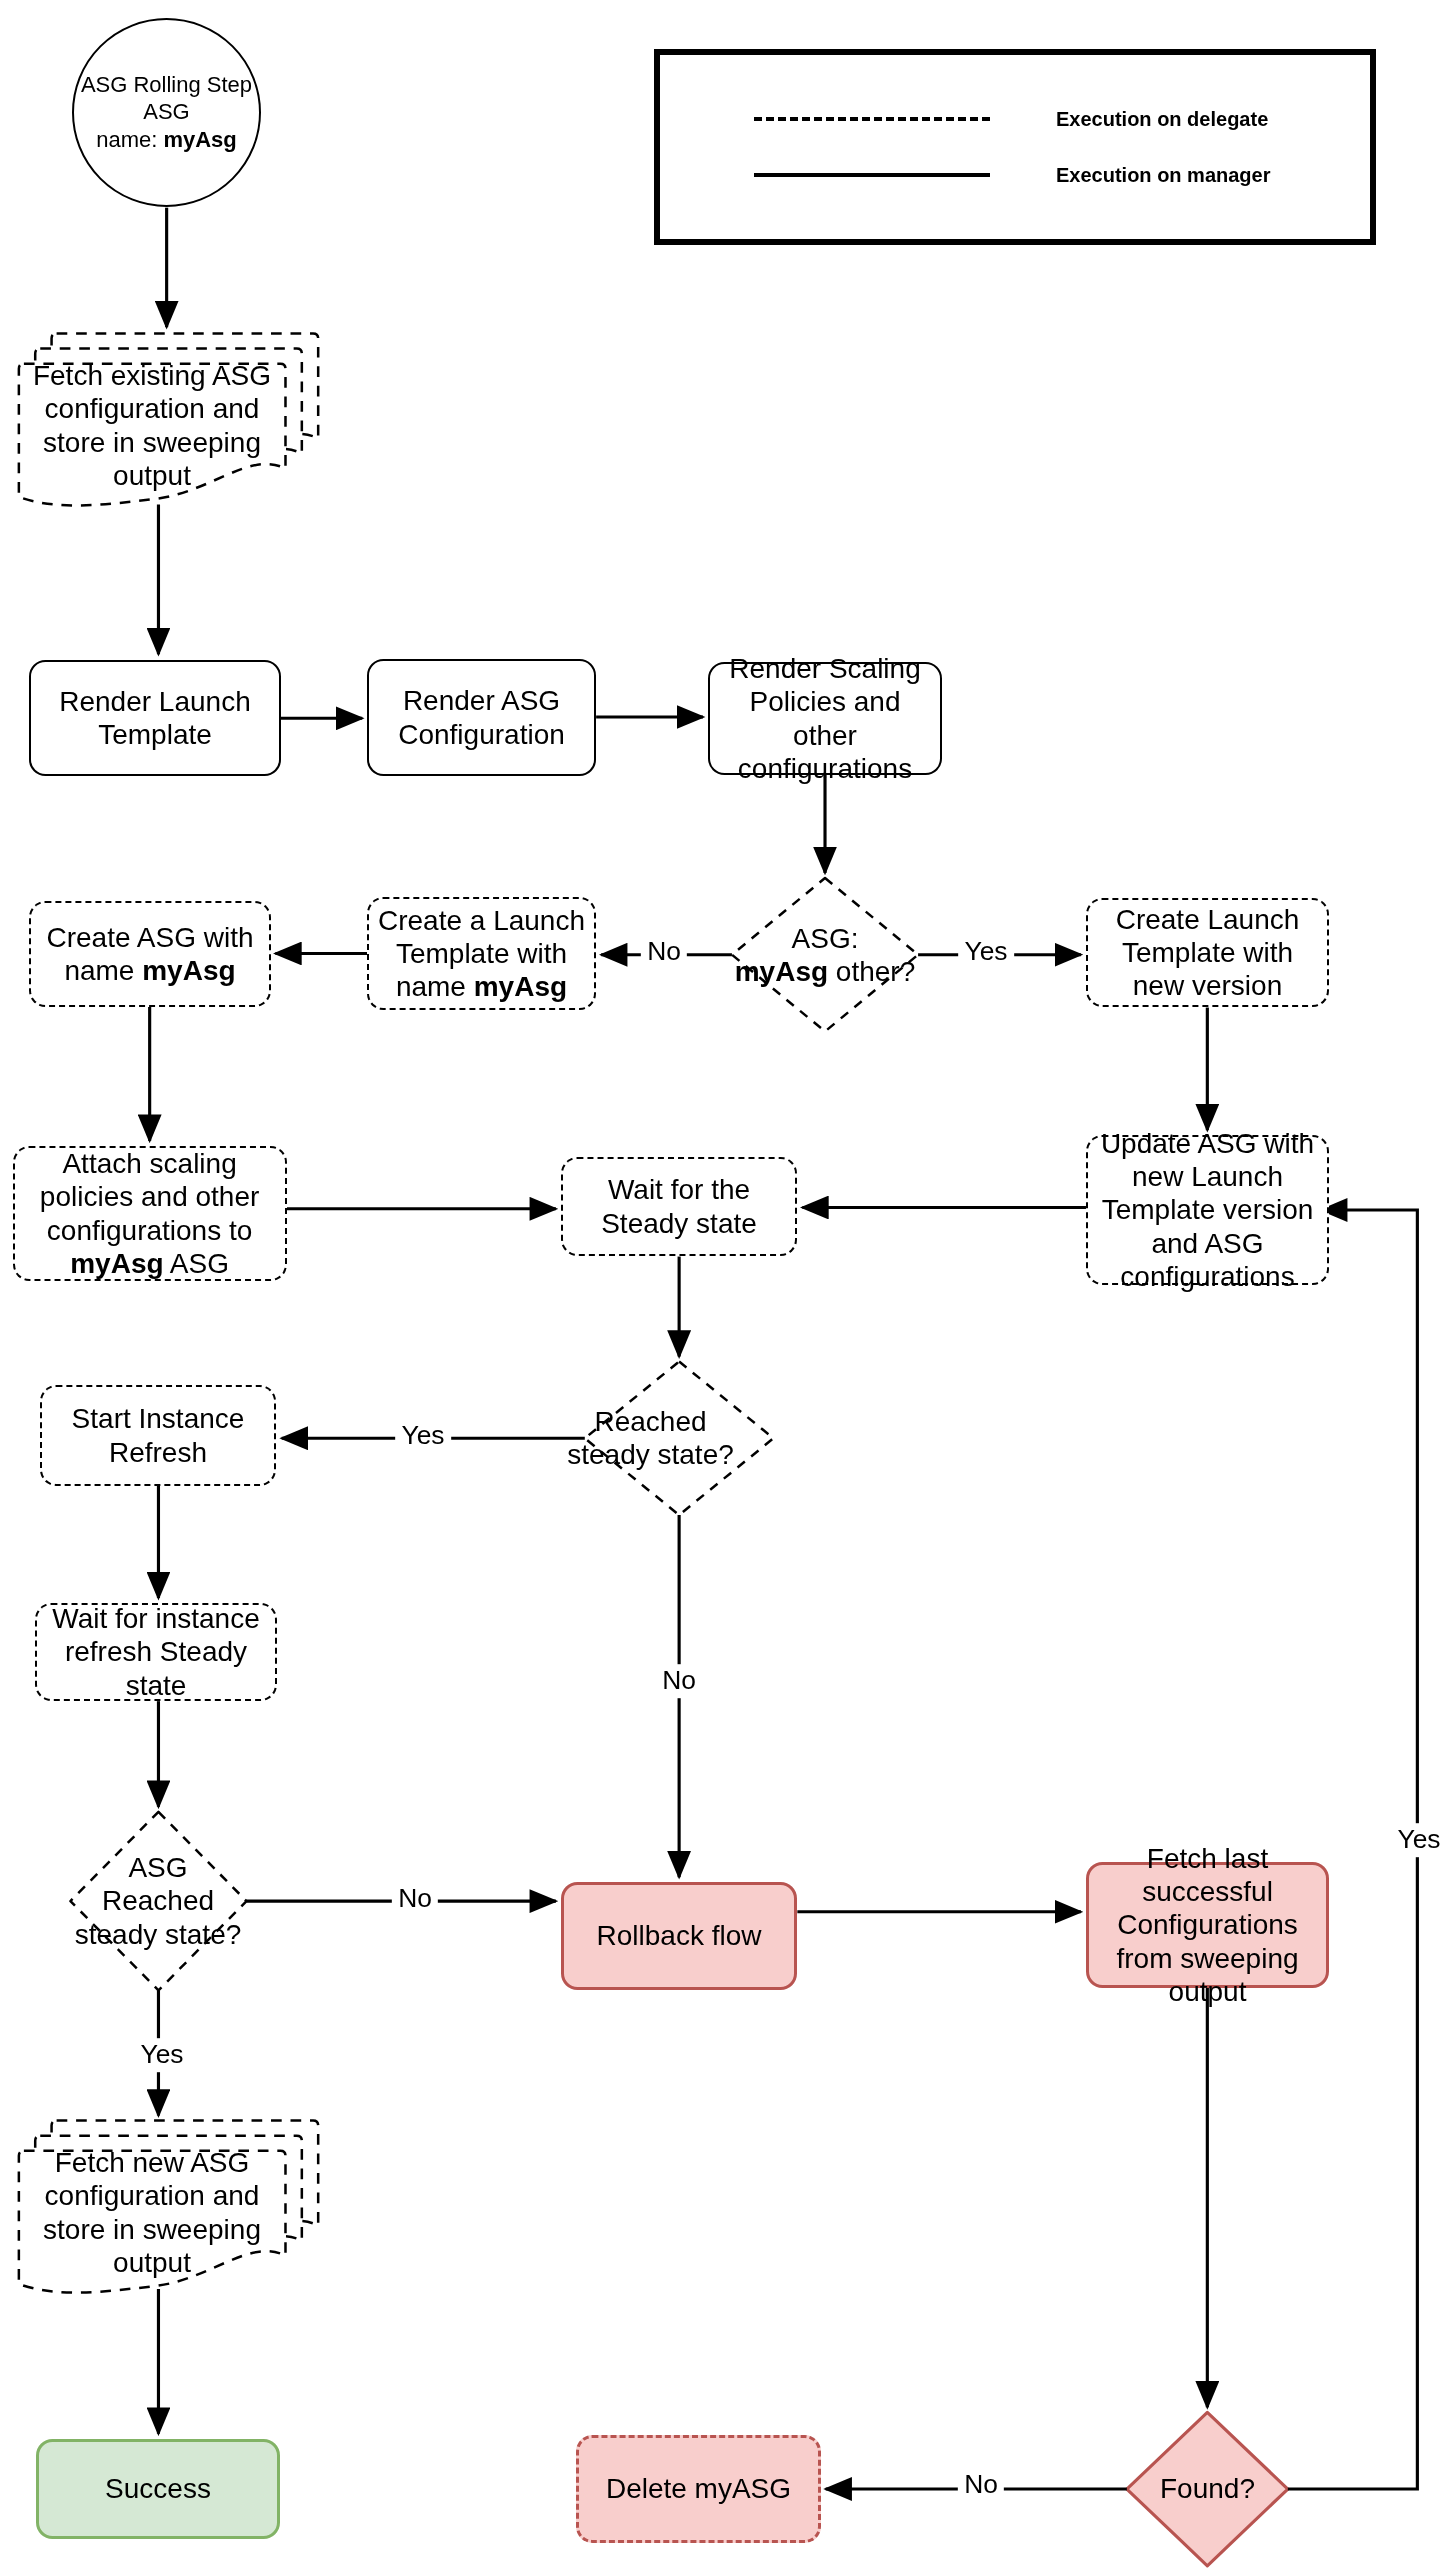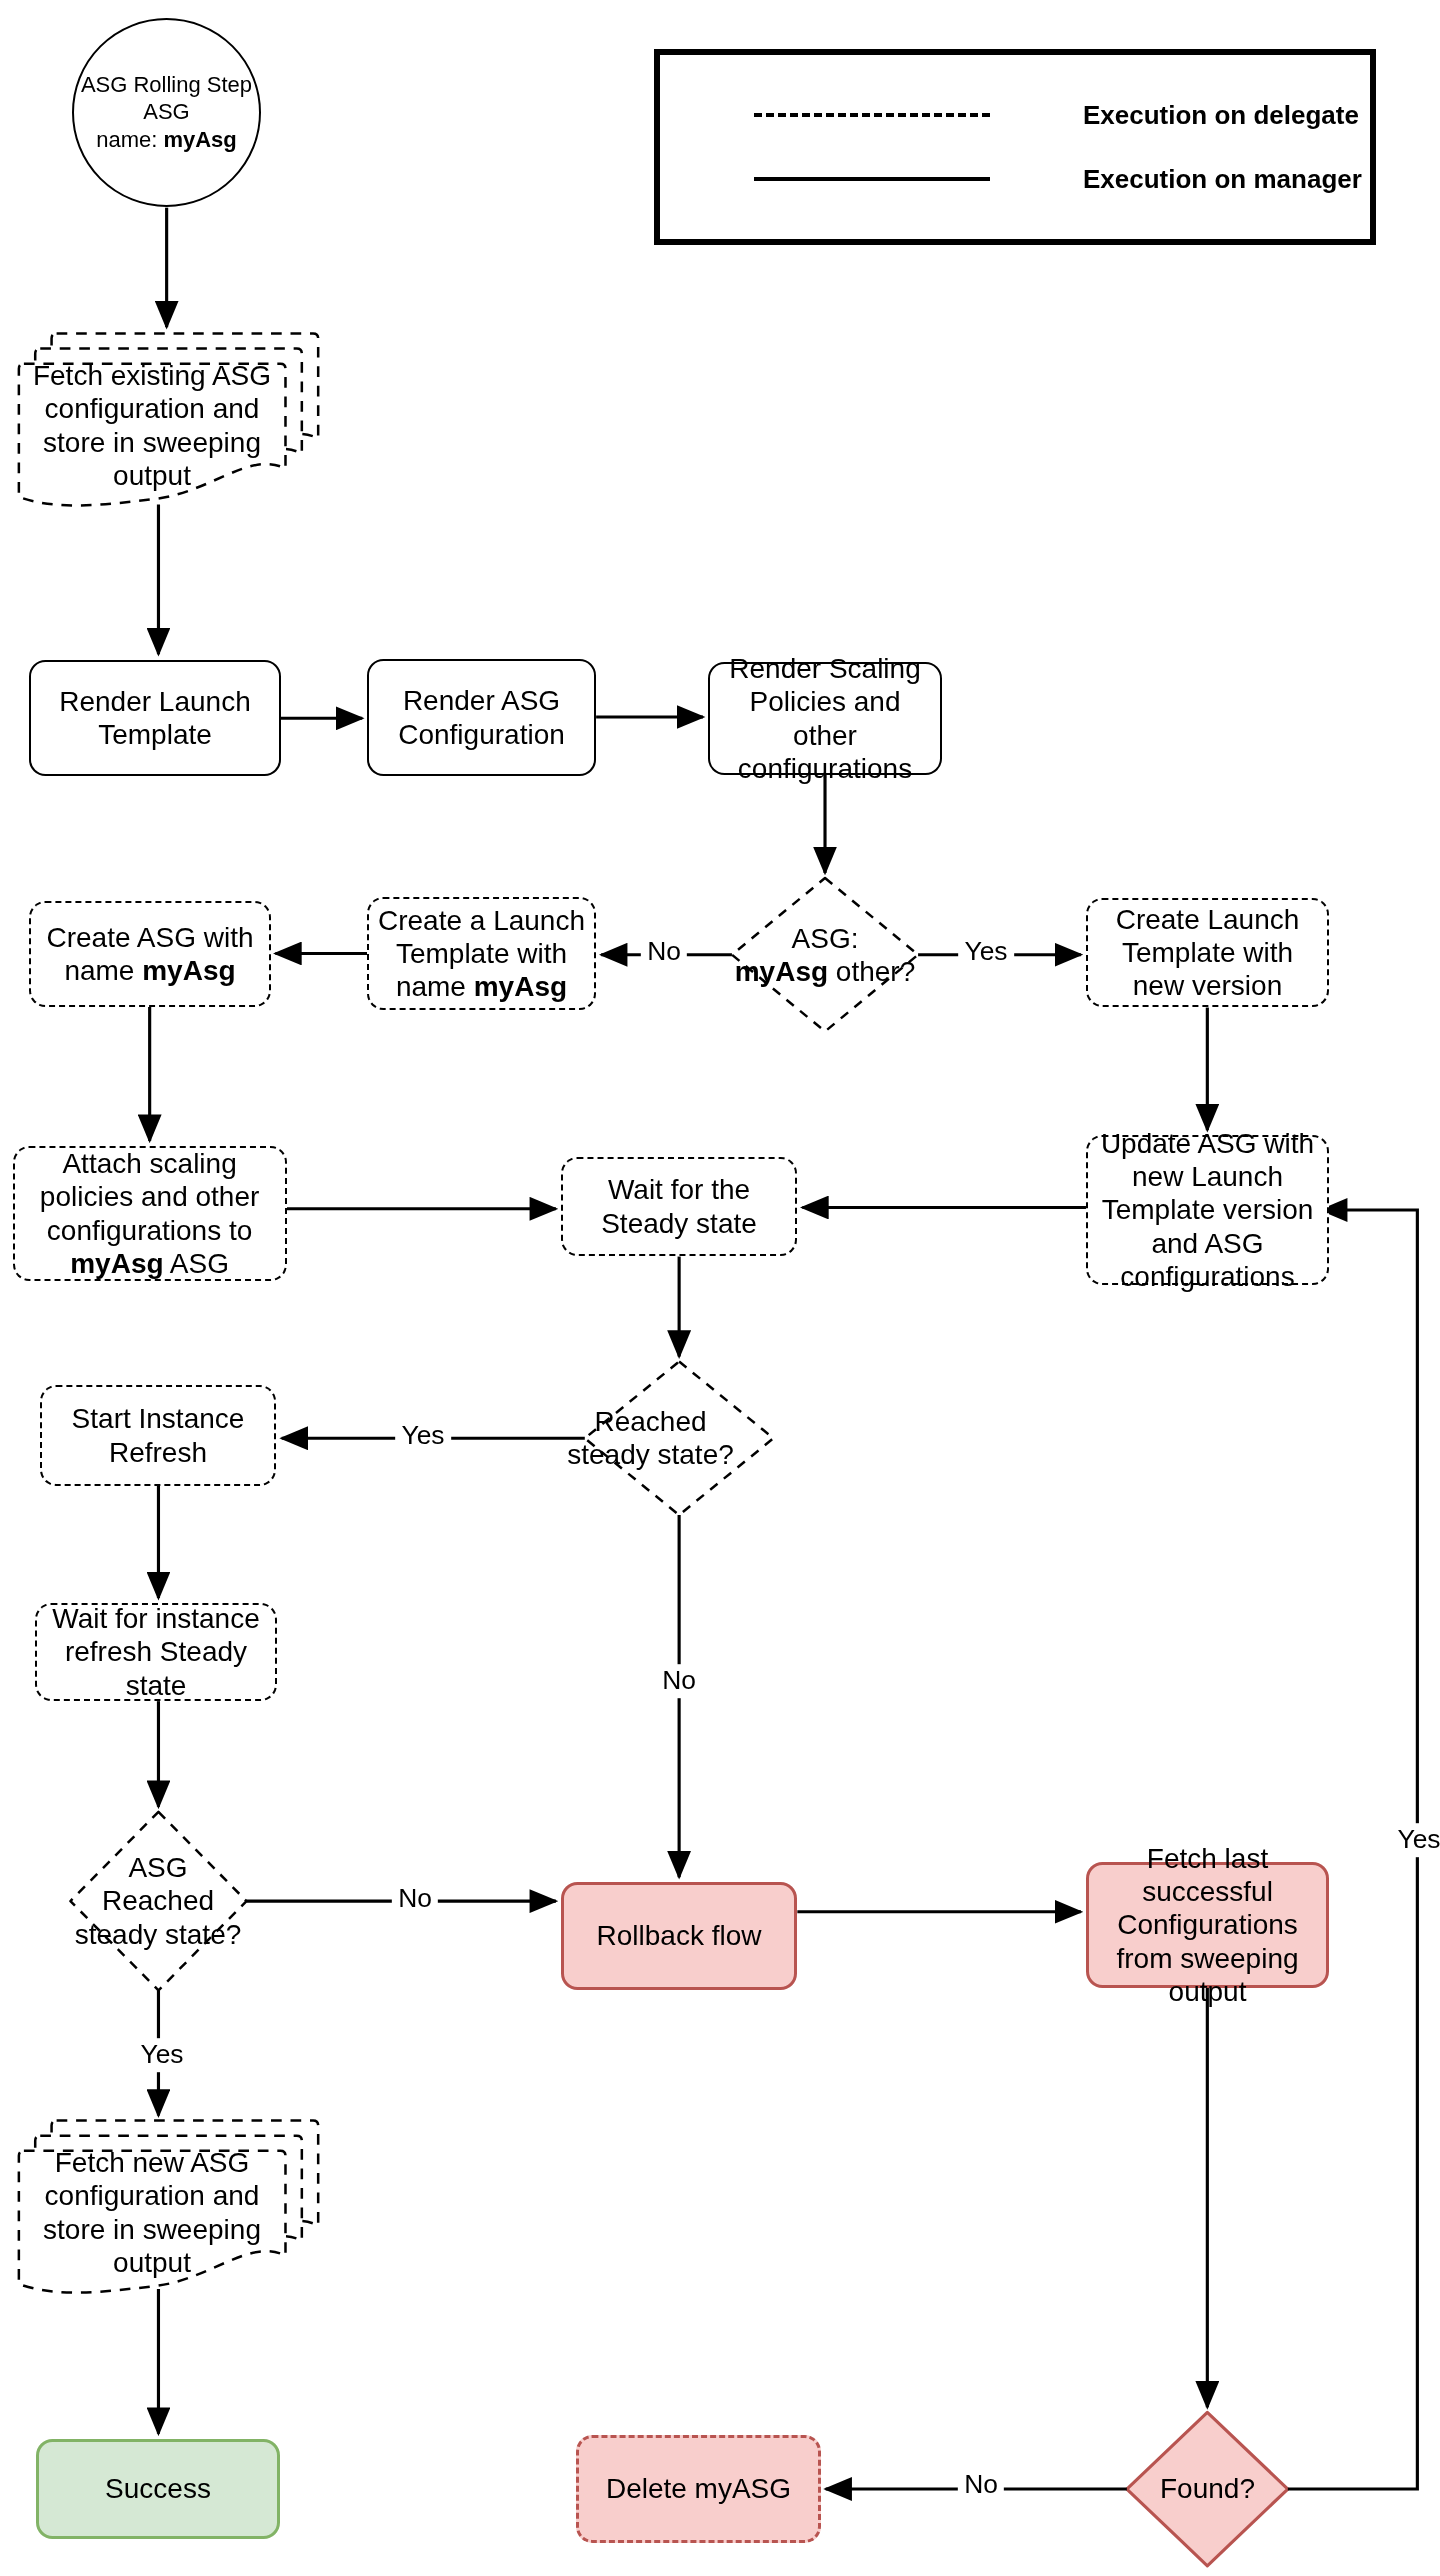--- a/index.html
+++ b/index.html
@@ -42,21 +42,21 @@
     white-space:nowrap;
   }
   .legend{
     position:absolute; left:654px; top:49px; width:722px; height:196px; box-sizing:border-box;
     border:6.3px solid #000; background:#fff; display:flex; flex-direction:column; justify-content:center; gap:33px;
   }
   .legend-row{display:flex; align-items:center;}
   .legend-sample{width:236px; margin-left:94px;}
   .sample-dashed{border-top:4.4px dashed #000;}
   .sample-solid{border-top:4.4px solid #000;}
-  .legend-label{font-weight:bold; font-size:26px; margin-left:93px;}
+  .legend-label{font-weight:bold; font-size:20px; margin-left:66px;}
 </style>
 </head>
 <body>
 
 <div class="canvas">
 
   <svg class="wires" viewBox="0 0 2290 4096">
     <defs>
       <marker id="arrow" viewBox="0 0 12 10" refX="11" refY="5" markerWidth="46" markerHeight="38" markerUnits="userSpaceOnUse" orient="auto">
         <path d="M0,0 L12,5 L0,10 Z" fill="#000"></path>

